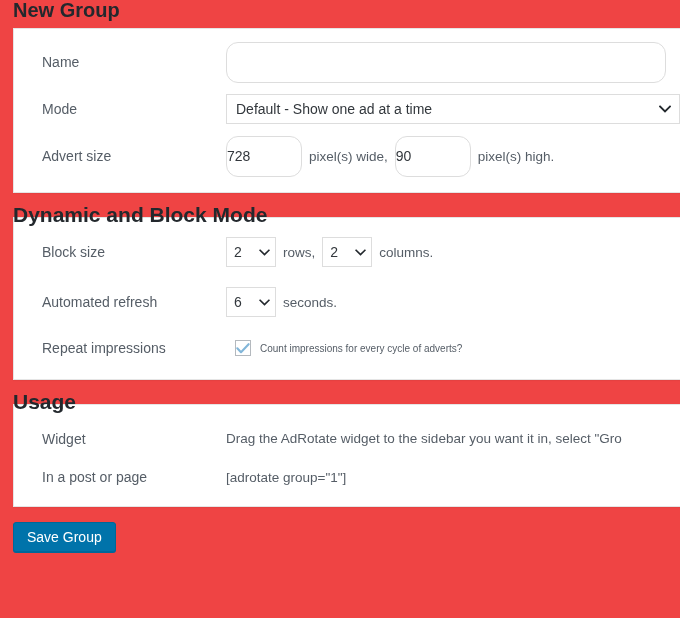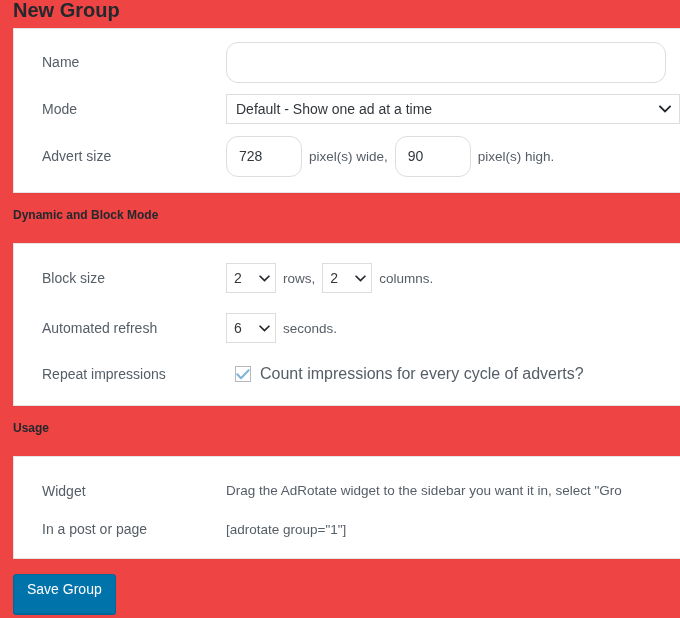--- a/index.html
+++ b/index.html
@@ -28,26 +28,26 @@
     color: #23282d;
     padding: 0 0 0 13px;
     margin: 0;
     line-height: 28px;
     height: 28px;
     position: relative;
     top: -4px;
   }
 
   .section-heading {
-    font-size: 12px;
+    font-size: 21px;
     font-weight: bold;
     color: #23282d;
     padding: 0 0 0 13px;
     margin: 0;
-    height: 50px;
+    height: 24px;
     line-height: 44px;
   }
 
   
   .panel {
     margin: 0 0 0 13px;
     width: 667px;
     background: #ffffff;
     border: 1px solid #e5e5e5;
     border-right: none;
@@ -80,21 +80,21 @@
   }
 
   
   .text-input {
     height: 41px;
     border: 1px solid #ddd;
     background: #fff;
     font-family: "Liberation Sans", sans-serif;
     font-size: 14px;
     color: #32373c;
-    padding: 0 12px;
+    padding: 0 0;
     border-radius: 12px;
     outline: none;
     box-shadow: 0 0 0 transparent;
   }
   .input-name { width: 440px; }
   .input-num  { width: 76px; }
 
   .select-box {
     position: relative;
     display: inline-block;
@@ -137,42 +137,42 @@
     border: 1px solid #b4b9be;
     background: #fff;
     display: inline-flex;
     align-items: center;
     justify-content: center;
     flex: 0 0 16px;
   }
   .cbox svg { display: block; }
   .cbox-label {
     padding-left: 9px;
-    font-size: 16px;
+    font-size: 10px;
     color: #555d66;
   }
 
   
   .usage-value {
     font-size: 13.5px;
     color: #555d66;
     white-space: nowrap;
   }
 
   
   .button-bar {
     padding: 15px 0 0 13px;
     display: flex;
     align-items: center;
   }
   .btn {
     font-family: "Liberation Sans", sans-serif;
     font-size: 14px;
     line-height: 28px;
-    height: 40px;
+    height: 30px;
     padding: 0 13px;
     border-radius: 3px;
     cursor: pointer;
     white-space: nowrap;
     display: inline-block;
   }
   .btn-primary {
     background: #0073aa;
     border: 1px solid #006799;
     color: #fff;

